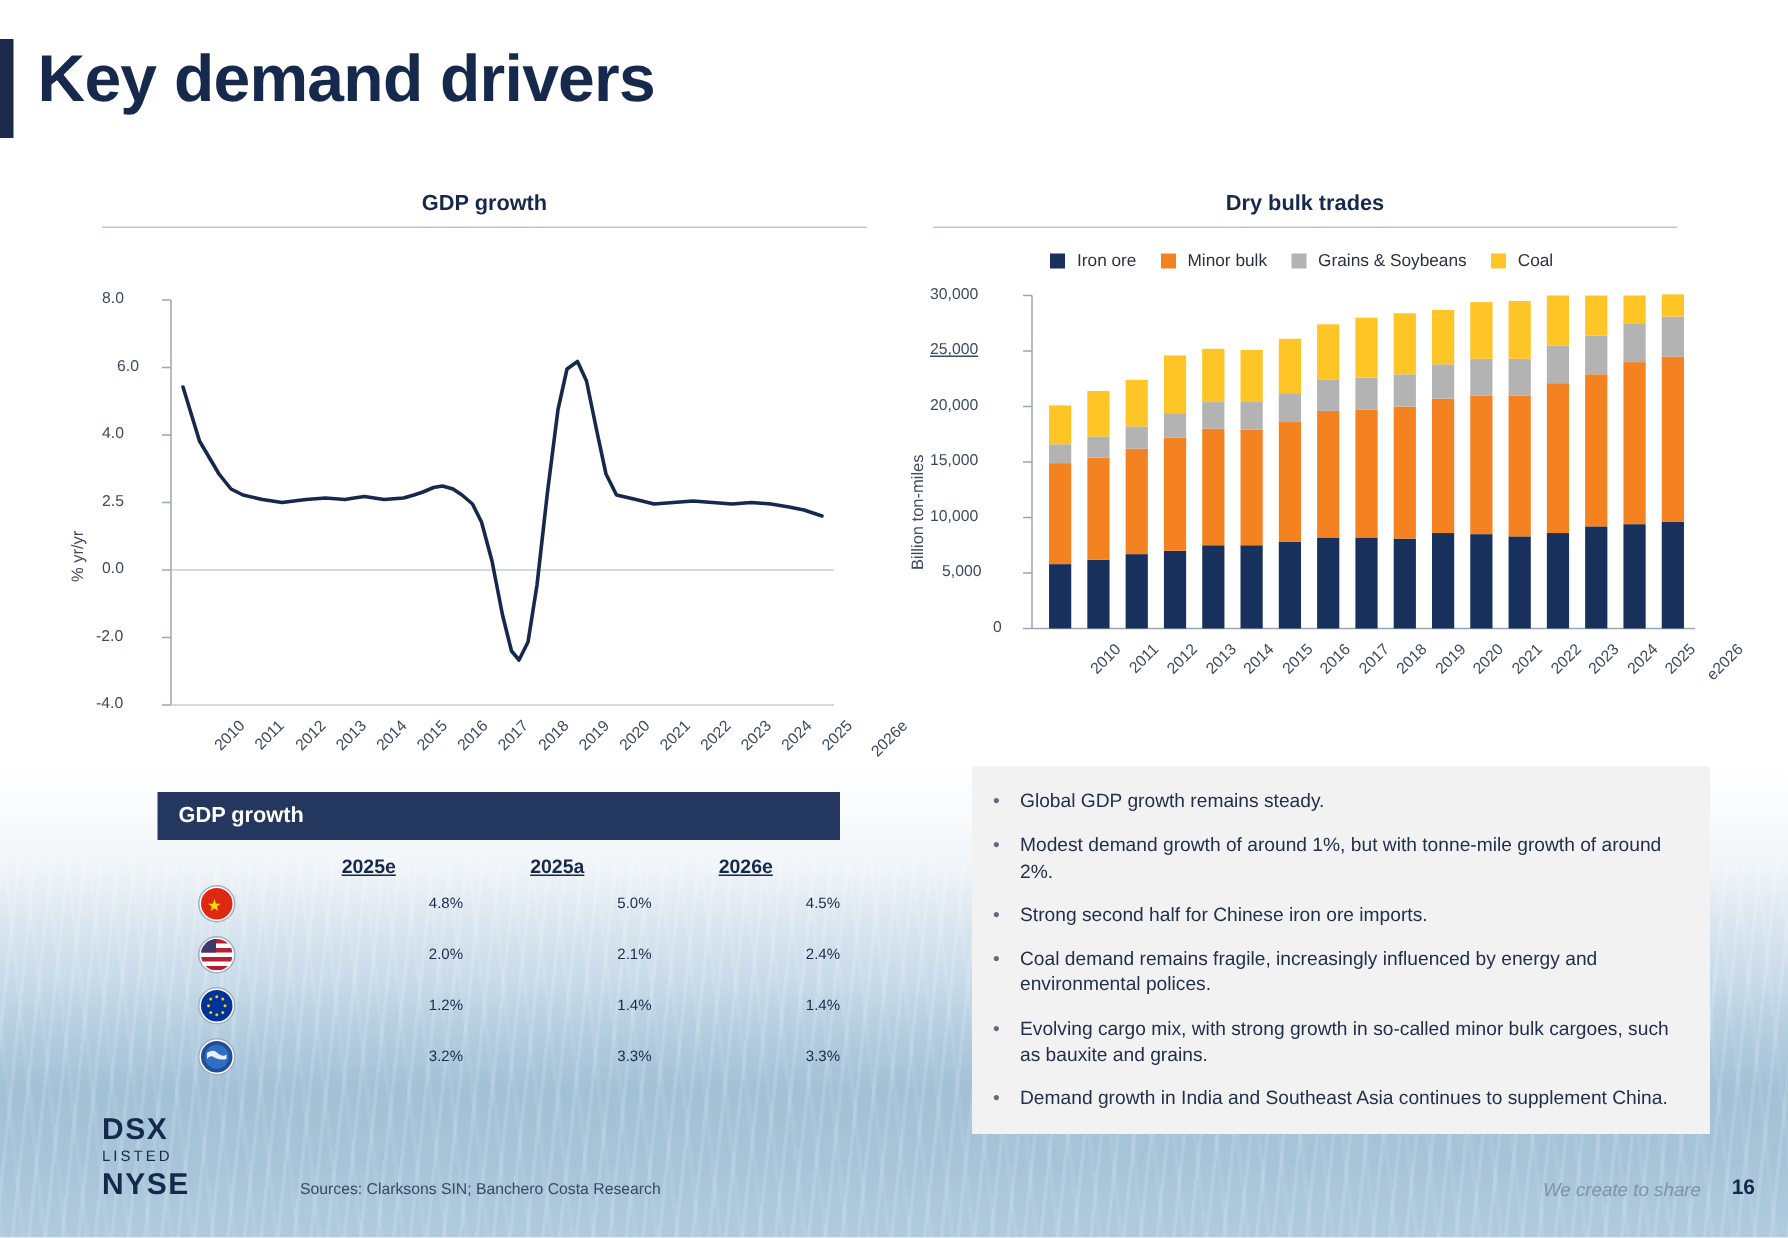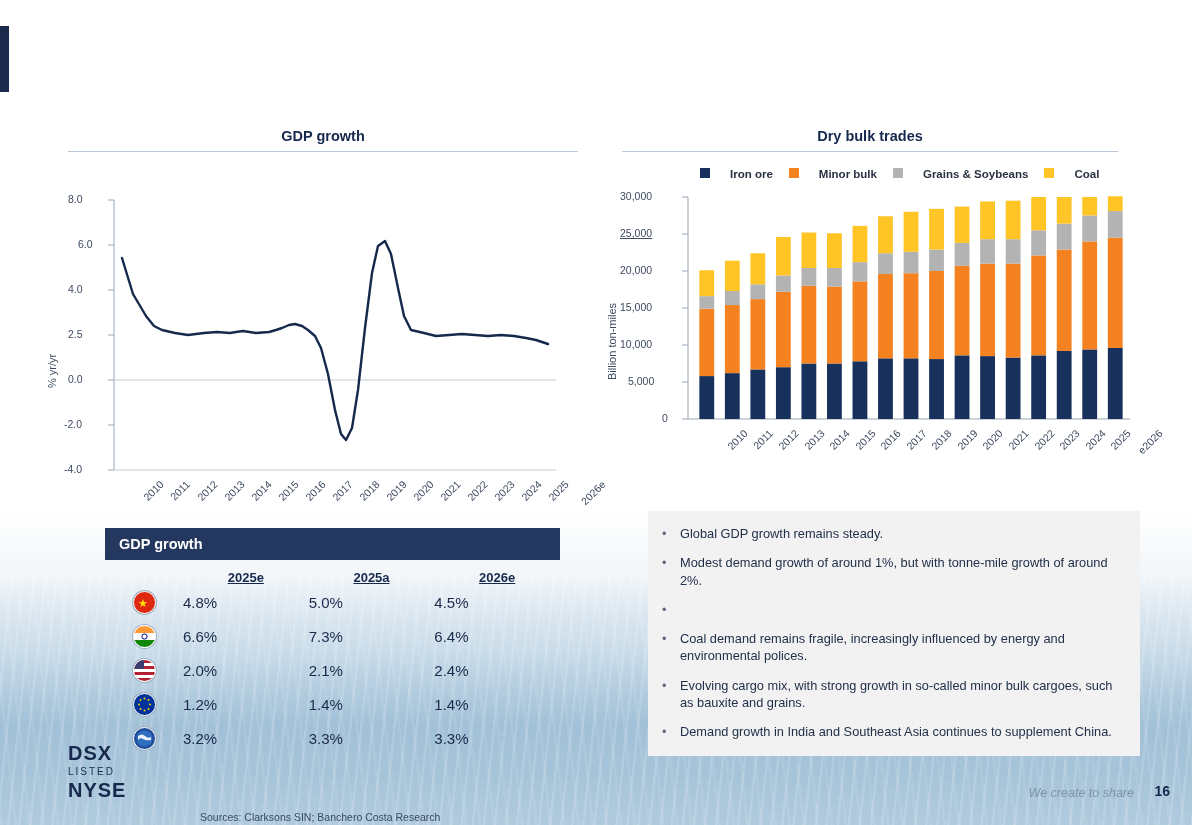--- a/index.html
+++ b/index.html
@@ -105,21 +105,21 @@
   }
   .legend {
     position: absolute;
     left: 700px; top: 168px;
     display: flex;
     gap: 16px;
     align-items: center;
     font-size: 11.5px;
     color: #2a3242;
   }
-  .legend .item { display: flex; align-items: flex-start; gap: 20px; font-weight: bold; }
+  .legend .item { display: flex; align-items: center; gap: 8px; }
   .legend .swatch { width: 10px; height: 10px; display: inline-block; }
 
   
   #gdp-table {
     position: absolute;
     left: 105px; top: 528px;
     width: 455px;
   }
   #gdp-table .thead {
     background: #24385f;
@@ -146,22 +146,22 @@
     align-items: center;
     height: 34px;
   }
   #gdp-table .row .flagcol {
     flex: 0 0 78px;
     display: flex;
     justify-content: center;
   }
   #gdp-table .row span.val {
     flex: 1;
-    text-align: left;
-    font-size: 15px;
+    text-align: right;
+    font-size: 10px;
     color: #1b2a4a;
   }
   .flag {
     width: 21px; height: 21px;
     border-radius: 50%;
     border: 1px solid #ffffff;
     box-shadow: 0 0 0 1px #9fb0c4;
     overflow: hidden;
     position: relative;
     display: inline-block;
@@ -184,21 +184,21 @@
     line-height: 1.35;
     color: #22304a;
     margin-bottom: 12px;
   }
   #bullets li:last-child { margin-bottom: 0; }
   #bullets li .dot { color: #5f6b80; flex: 0 0 8px; }
 
   
   #sources {
     position: absolute;
-    left: 200px; top: 811px;
+    left: 200px; top: 787px;
     font-size: 10.5px;
     color: #3b4963;
   }
   #logo {
     position: absolute;
     left: 68px; top: 742px;
     text-align: left;
     width: 66px;
     color: #16294d;
   }
@@ -220,20 +220,21 @@
     color: #16294d;
   }
 </style>
 </head>
 <body>
 
 <div class="slide">
   <div class="water"></div>
 
   <div class="accent-bar"></div>
+  <h1 class="title">Key demand drivers</h1>
 
   <div class="panel-title" id="gdp-panel-title">GDP growth</div>
   <div class="panel-title" id="dbt-panel-title">Dry bulk trades</div>
 
   <div id="gdp-chart">
     <div class="ytitle" style="left:10px; top:210px;">% yr/yr</div>
     <svg width="560" height="330" viewBox="0 0 560 330">
 
       <line x1="78" y1="22" x2="78" y2="292" stroke="#9aa6b6" stroke-width="1"></line>
       <line x1="78" y1="292" x2="520" y2="292" stroke="#c6ced8" stroke-width="1"></line>
@@ -427,32 +428,20 @@
           <svg width="21" height="21" viewBox="0 0 21 21">
               <text x="4" y="15" font-size="11" fill="#ffde00">★</text>
             </svg>
         </span>
       </span>
       <span class="val">4.8%</span>
       <span class="val">5.0%</span>
       <span class="val">4.5%</span>
     </div>
 
-    <div class="row">
-      <span class="flagcol">
-        <span class="flag" style="background:linear-gradient(to bottom,#ff9933 33%,#ffffff 33%,#ffffff 66%,#138808 66%)">
-          <svg width="21" height="21" viewBox="0 0 21 21">
-              <circle cx="10.5" cy="10.5" r="2.6" fill="none" stroke="#000080" stroke-width="1"></circle>
-            </svg>
-        </span>
-      </span>
-      <span class="val">6.6%</span>
-      <span class="val">7.3%</span>
-      <span class="val">6.4%</span>
-    </div>
 
     <div class="row">
       <span class="flagcol">
         <span class="flag" style="background:#ffffff">
           <svg width="21" height="21" viewBox="0 0 21 21">
             <rect width="21" height="3" y="0" fill="#b22234"></rect>
             <rect width="21" height="3" y="6" fill="#b22234"></rect>
             <rect width="21" height="3" y="12" fill="#b22234"></rect>
             <rect width="21" height="3" y="18" fill="#b22234"></rect>
             <rect width="10" height="9" fill="#3c3b6e"></rect>
@@ -506,20 +495,21 @@
       <li>
           <span class="dot">•</span>
           <span>Global GDP growth remains steady.</span>
         </li>
       <li>
           <span class="dot">•</span>
           <span>Modest demand growth of around 1%, but with tonne-mile growth of around 2%.</span>
         </li>
       <li>
           <span class="dot">•</span>
+          <span>Strong second half for Chinese iron ore imports.</span>
         </li>
       <li>
           <span class="dot">•</span>
           <span>Coal demand remains fragile, increasingly influenced by energy and environmental polices.</span>
         </li>
       <li>
           <span class="dot">•</span>
           <span>Evolving cargo mix, with strong growth in so-called minor bulk cargoes, such as bauxite and grains.</span>
         </li>
       <li>

